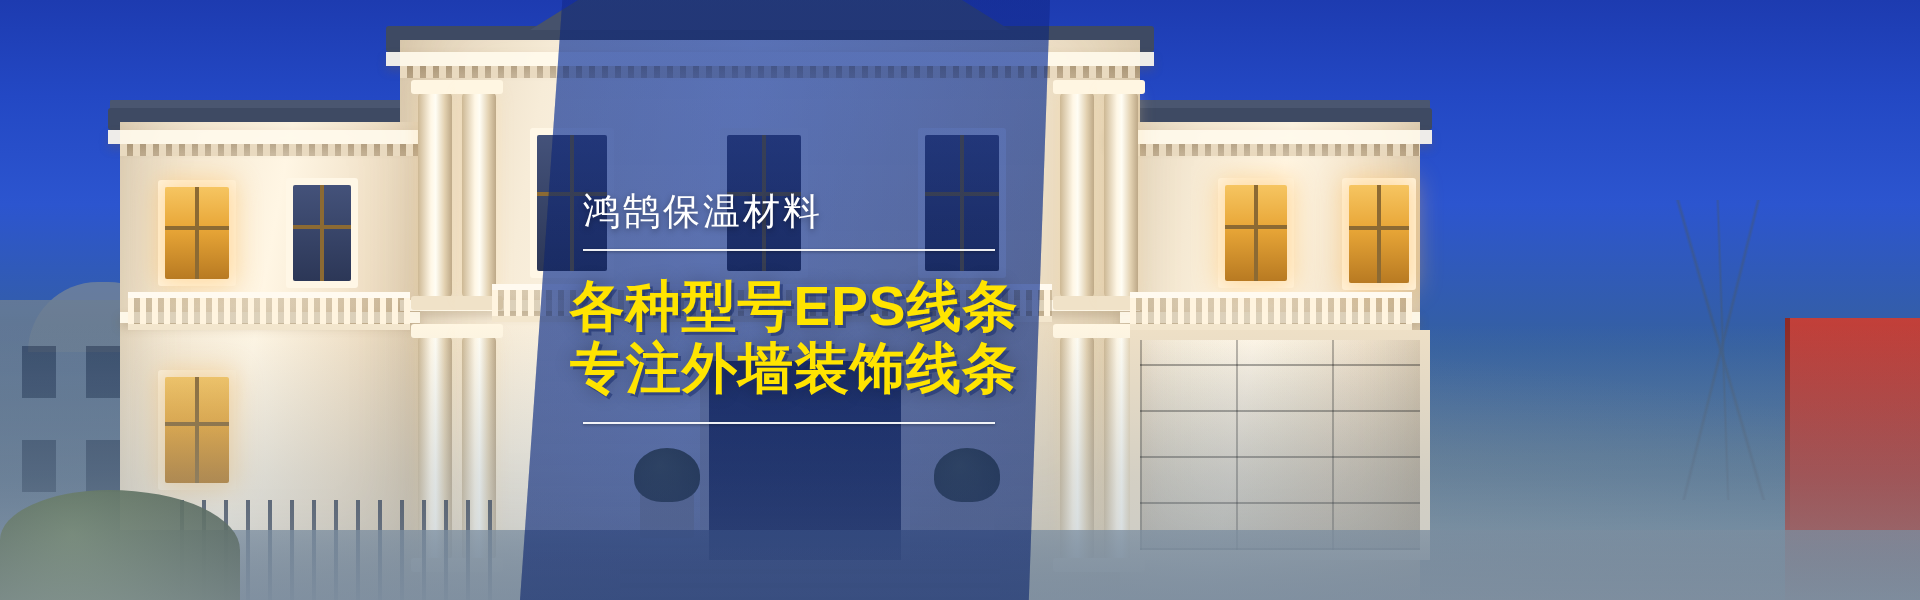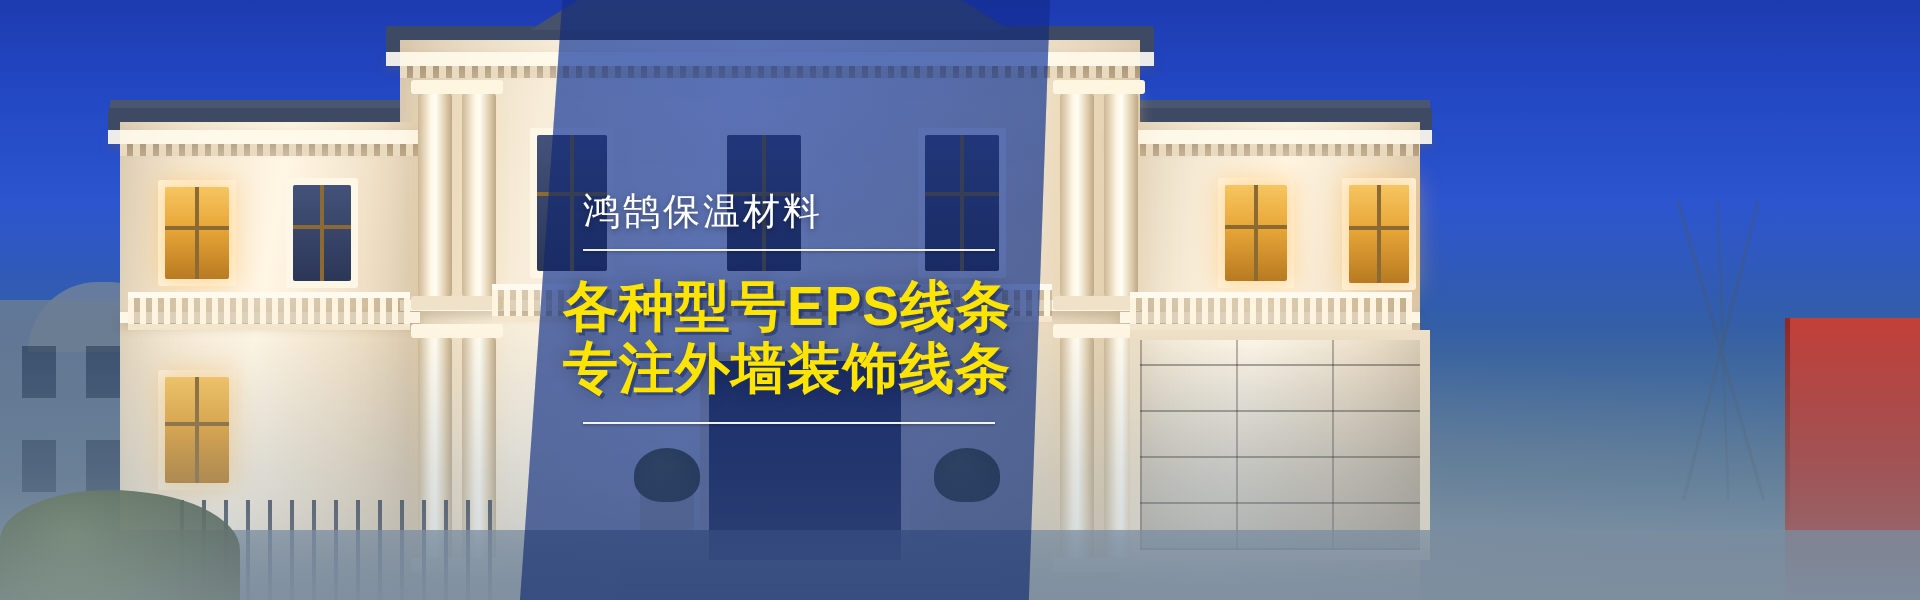--- a/index.html
+++ b/index.html
@@ -178,20 +178,21 @@
     height:2px;background:rgba(255,255,255,.92);width:412px;margin-left:28px;
     box-shadow:0 1px 3px rgba(0,0,0,.35);
   }
   .rule.top{margin-bottom:26px;}
   .rule.bottom{margin-top:24px;}
   .headline{
     font-size:55px;font-weight:700;color:#ffe400;letter-spacing:1px;
     line-height:1.07;margin:0 0 0 8px;
     text-shadow:3px 3px 0 rgba(25,45,110,.55), 0 0 18px rgba(0,0,0,.30);
     white-space:nowrap;
+    text-align:center;
   }
   .headline.l2{margin-top:4px;}
   .tagline{
     color:#ffffff;font-size:27px;letter-spacing:2px;
     margin:0 0 0 38px;text-shadow:0 2px 6px rgba(0,0,0,.45);
     white-space:nowrap;
   }
 </style>
 </head>
 <body>

